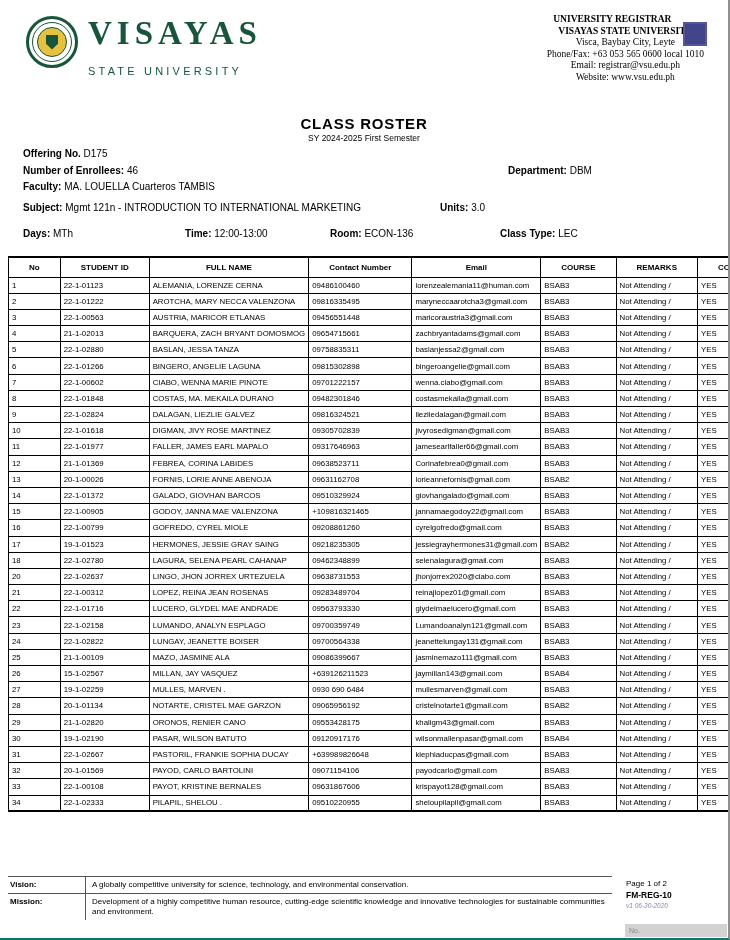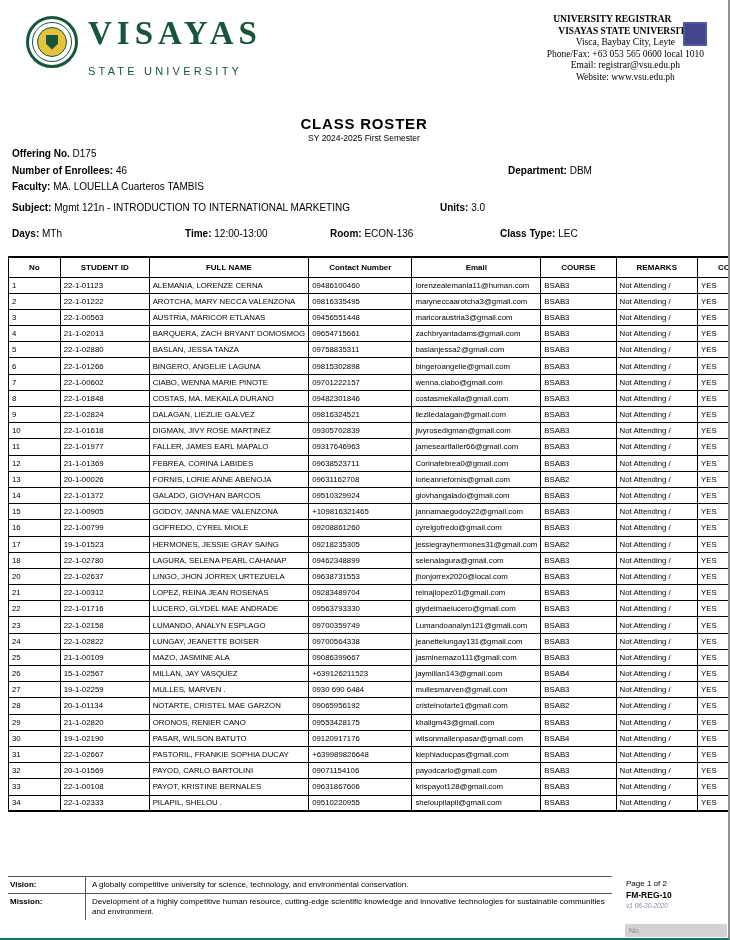--- a/index.html
+++ b/index.html
@@ -36,21 +36,21 @@
   .title { font-size:15px; font-weight:bold; letter-spacing:0.8px; }
   .subtitle { font-size:8.5px; margin-top:1px; }
 
   
   .info { position:absolute; top:148px; left:8px; right:8px; font-size:10px; }
   .info-row { position:relative; height:16.5px; }
   .info-row.gap-sm { margin-top:4px; }
   .info-row.gap-lg { margin-top:10px; }
   .info-item { position:absolute; top:0; white-space:nowrap; }
   .lbl { font-weight:bold; }
-  .p0   { left:4px;text-align:right; }
+  .p0   { left:15px;text-align:right; }
   .p177 { left:177px; }
   .p322 { left:322px; }
   .p432 { left:432px; }
   .p492 { left:492px; }
   .p500 { left:500px; }
 
   
   .roster { position:absolute; top:256px; left:8px; border-collapse:collapse; table-layout:fixed;
             border-top:2px solid #000; border-bottom:2px solid #000; }
   .roster th, .roster td { border:1px solid #000; overflow:hidden; white-space:nowrap; }
@@ -351,21 +351,21 @@
           <td class="c4">selenalagura@gmail.com</td>
           <td class="c5">BSAB3</td>
           <td class="c6">Not Attending /</td>
           <td class="c7">YES</td>
         </tr>
         <tr>
           <td class="c0">20</td>
           <td class="c1">22-1-02637</td>
           <td class="c2">LINGO, JHON JORREX URTEZUELA</td>
           <td class="c3">09638731553</td>
-          <td class="c4">jhonjorrex2020@local.com</td>
+          <td class="c4">jhonjorrex2020@ciabo.com</td>
           <td class="c5">BSAB3</td>
           <td class="c6">Not Attending /</td>
           <td class="c7">YES</td>
         </tr>
         <tr>
           <td class="c0">21</td>
           <td class="c1">22-1-00312</td>
           <td class="c2">LOPEZ, REINA JEAN ROSENAS</td>
           <td class="c3">09283489704</td>
           <td class="c4">reinajlopez01@gmail.com</td>

